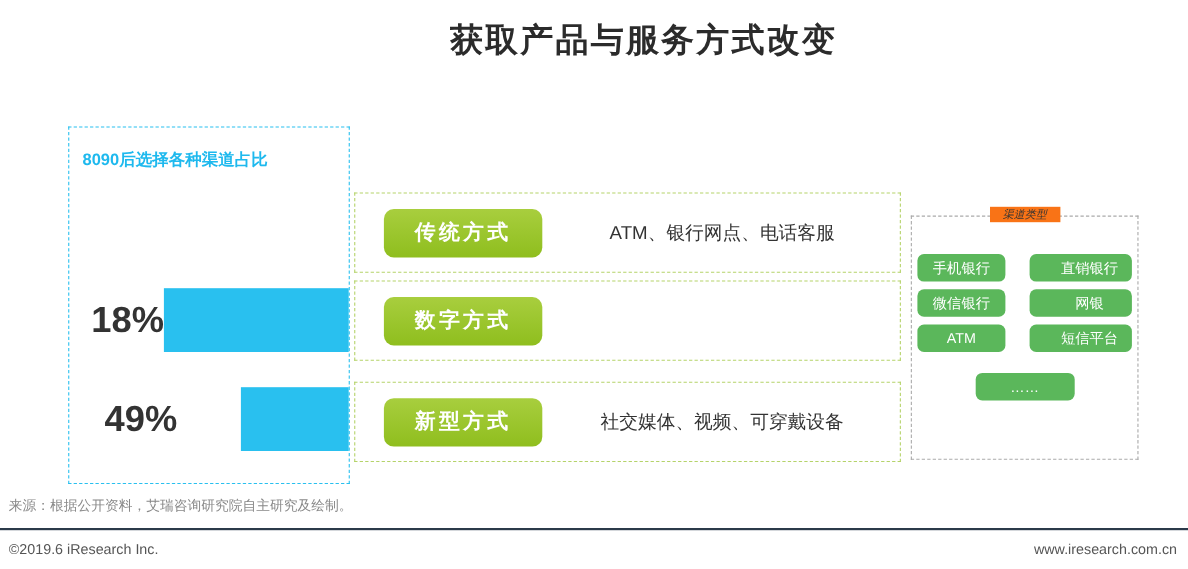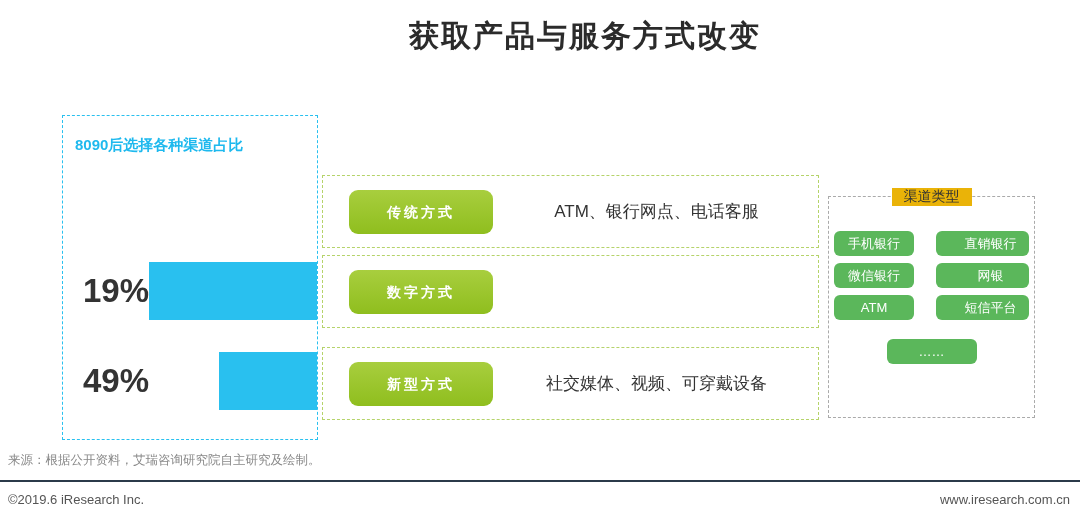--- a/index.html
+++ b/index.html
@@ -57,21 +57,21 @@
     right: 0;
     top: 0;
     height: 100%;
     background: #29c0ef;
   }
   .row-0 { top: 69px;  height: 58px; }
   .row-0 .pct { line-height: 58px; }
   .row-1 { top: 146px; height: 58px; }
   .row-1 .pct { line-height: 58px; }
   .row-2 { top: 236px; height: 58px; }
-  .row-2 .pct { line-height: 58px; }
+  .row-2 .pct { line-height: 58px; margin-left: 12px; }
 
   
   .method-box {
     position: absolute;
     left: 322px;
     width: 497px;
     height: 73px;
     border: 1px dashed #b5d36a;
   }
   .mbox-0 { top: 175px; }
@@ -81,21 +81,21 @@
     position: absolute;
     left: 26px;
     top: 14px;
     width: 144px;
     height: 44px;
     line-height: 44px;
     text-align: center;
     border-radius: 9px;
     background: linear-gradient(#a8ce3e, #8fbe1e);
     color: #ffffff;
-    font-size: 14px;
+    font-size: 19px;
     font-weight: bold;
     letter-spacing: 3px;
   }
   .desc {
     position: absolute;
     left: 180px;
     right: 8px;
     top: 0;
     height: 71px;
     line-height: 71px;
@@ -111,25 +111,26 @@
     top: 196px;
     width: 207px;
     height: 222px;
     border: 1px dashed #aaaaaa;
   }
   .channel-title {
     position: absolute;
     top: -9px;
     left: 50%;
     transform: translateX(-50%);
-    background: #eab308;
+    background: #f97316;
     padding: 0 12px;
-    font-size: 14px;
+    font-size: 10px;
     color: #333333;
     white-space: nowrap;
+    font-style: italic;
   }
   .channel-grid {
     position: absolute;
     top: 34px;
     left: 0;
     width: 100%;
     display: flex;
     flex-direction: column;
     align-items: center;
     gap: 7px;
@@ -187,21 +188,21 @@
 
 <div class="page">
 
   <h1 class="title">获取产品与服务方式改变</h1>
 
   <div class="left-panel">
     <div class="left-label">8090后选择各种渠道占比</div>
 
 
     <div class="bar-row row-1">
-      <span class="pct">19%</span>
+      <span class="pct">18%</span>
       <div class="bar" style="width: 168px;"></div>
     </div>
 
     <div class="bar-row row-2">
       <span class="pct">49%</span>
       <div class="bar" style="width: 98px;"></div>
     </div>
   </div>
 
   <div class="method-box mbox-0">

